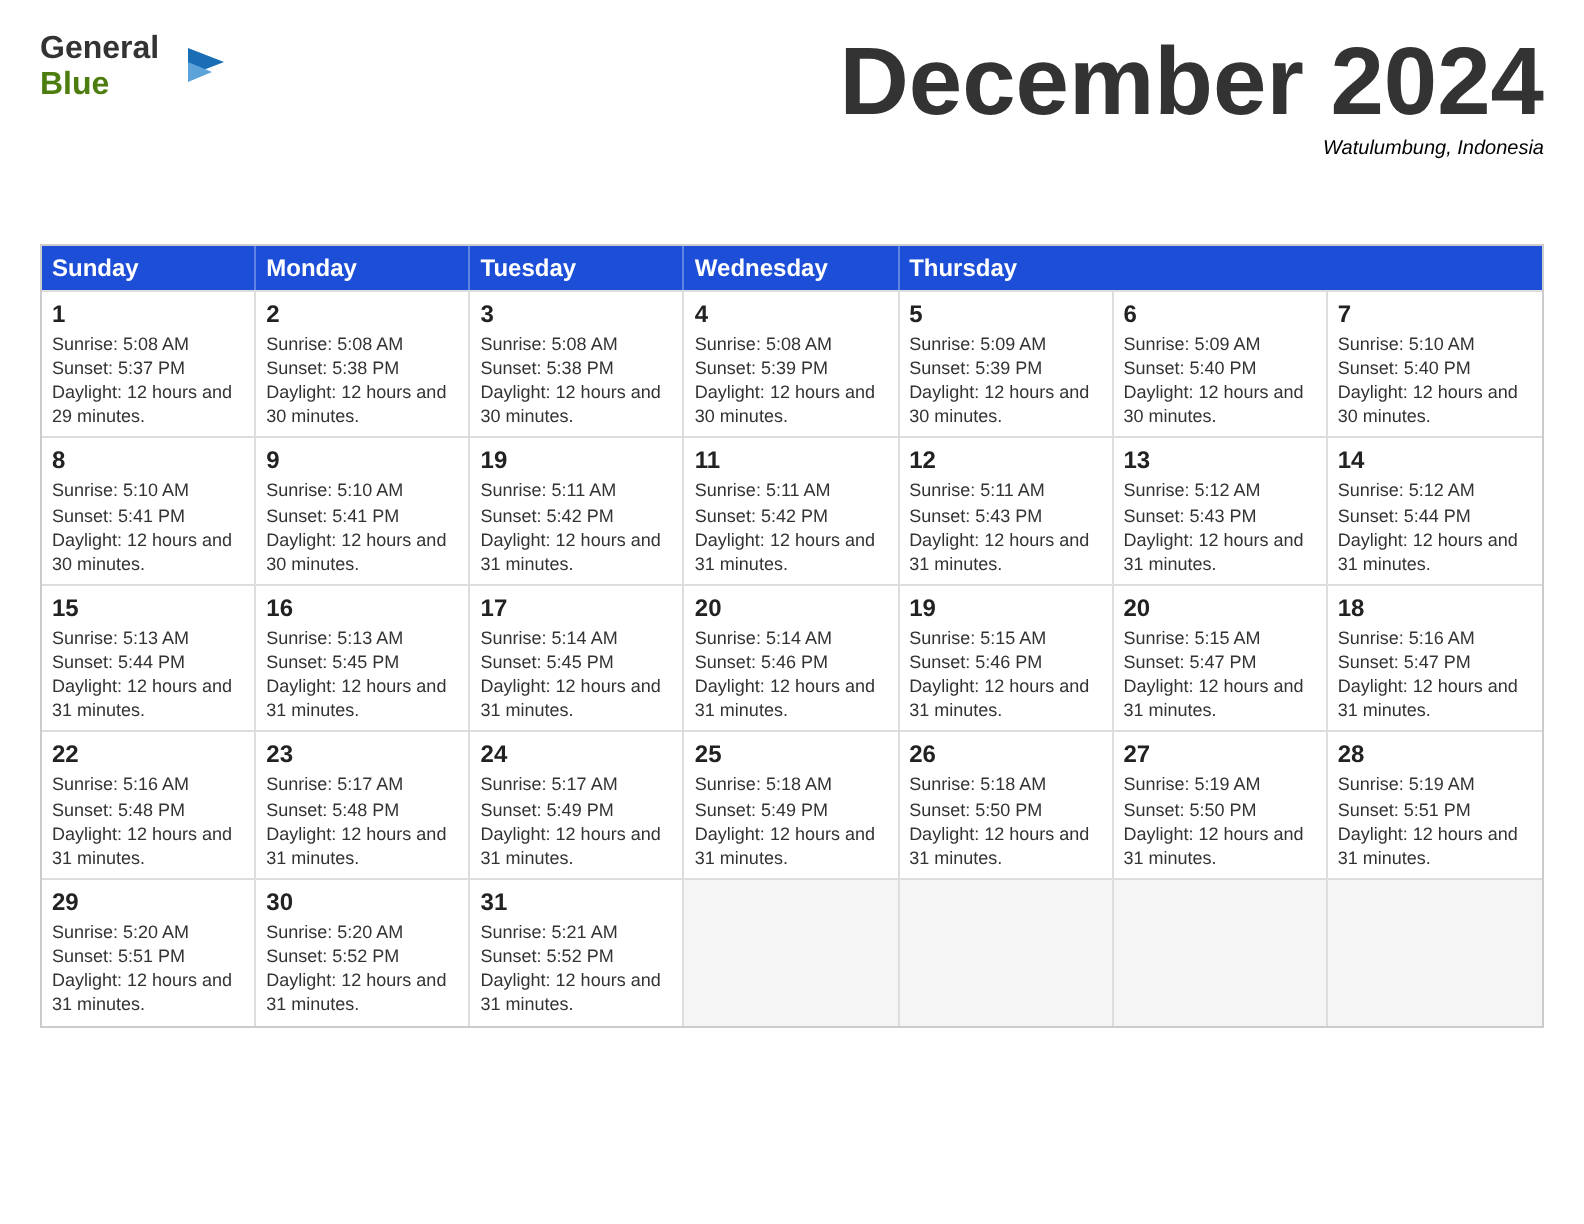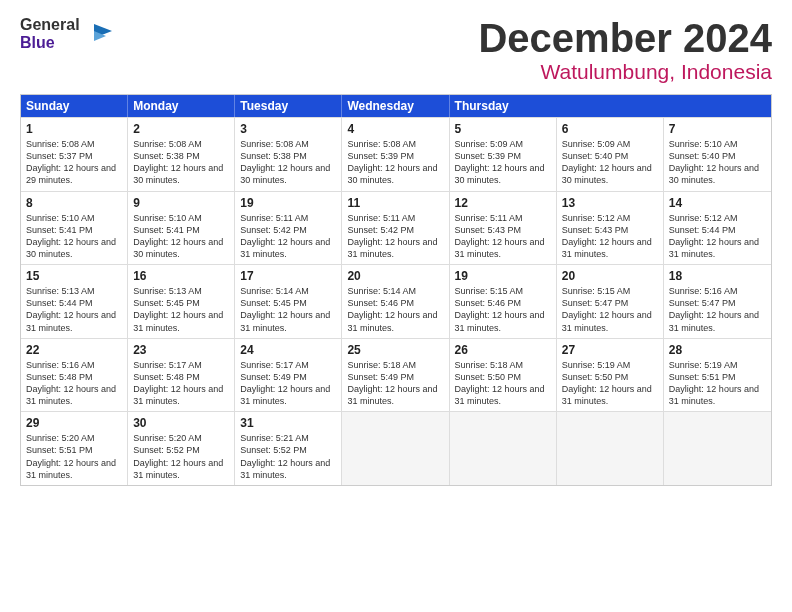--- a/index.html
+++ b/index.html
@@ -9,44 +9,46 @@
       width: 792px;
       height: 612px;
       overflow: hidden;
     }
     .page {
       width: 792px;
       height: 440px;
       padding: 16px 20px 12px 20px;
       display: flex;
       flex-direction: column;
+      gap: 32px;
     }
     .header {
       display: flex;
       justify-content: space-between;
       align-items: flex-start;
       margin-bottom: 10px;
     }
     .logo {
       display: flex;
       align-items: center;
       gap: 0px;
     }
     .title-block {
       text-align: right;
     }
     .month-title {
-      font-size: 40px;
+      font-size: 48px;
       font-weight: bold;
       color: #333;
       line-height: 1.1;
     }
     .location {
-      font-size: 21px;
-      color: #be185d;
+      font-size: 10px;
+      color: #000000;
+      font-style: italic;
     }
     .calendar {
       flex: 1;
       display: flex;
       flex-direction: column;
       border: 1px solid #ccc;
     }
     .cal-header {
       display: grid;
       grid-template-columns: repeat(7, 1fr);
@@ -98,21 +100,21 @@
 </head>
 <body>
 
 <div class="page">
   <div class="header">
     <div class="logo">
       <div>
         <div style="display:flex;align-items:center;gap:4px;">
           <div>
             <div style="font-size:16px;font-weight:bold;color:#333;line-height:1.1;">General</div>
-            <div style="font-size:16px;font-weight:bold;color:#4c1d95;line-height:1.1;">Blue</div>
+            <div style="font-size:16px;font-weight:bold;color:#4d7c0f;line-height:1.1;">Blue</div>
           </div>
           <svg width="30" height="30" viewBox="0 0 30 30">
             <polygon points="10,5 28,12 10,19" fill="#1a6eb5"></polygon>
             <polygon points="10,12 22,17 10,22" fill="#5ba3d9"></polygon>
           </svg>
         </div>
       </div>
     </div>
     <div class="title-block">
       <div class="month-title">December 2024</div>

